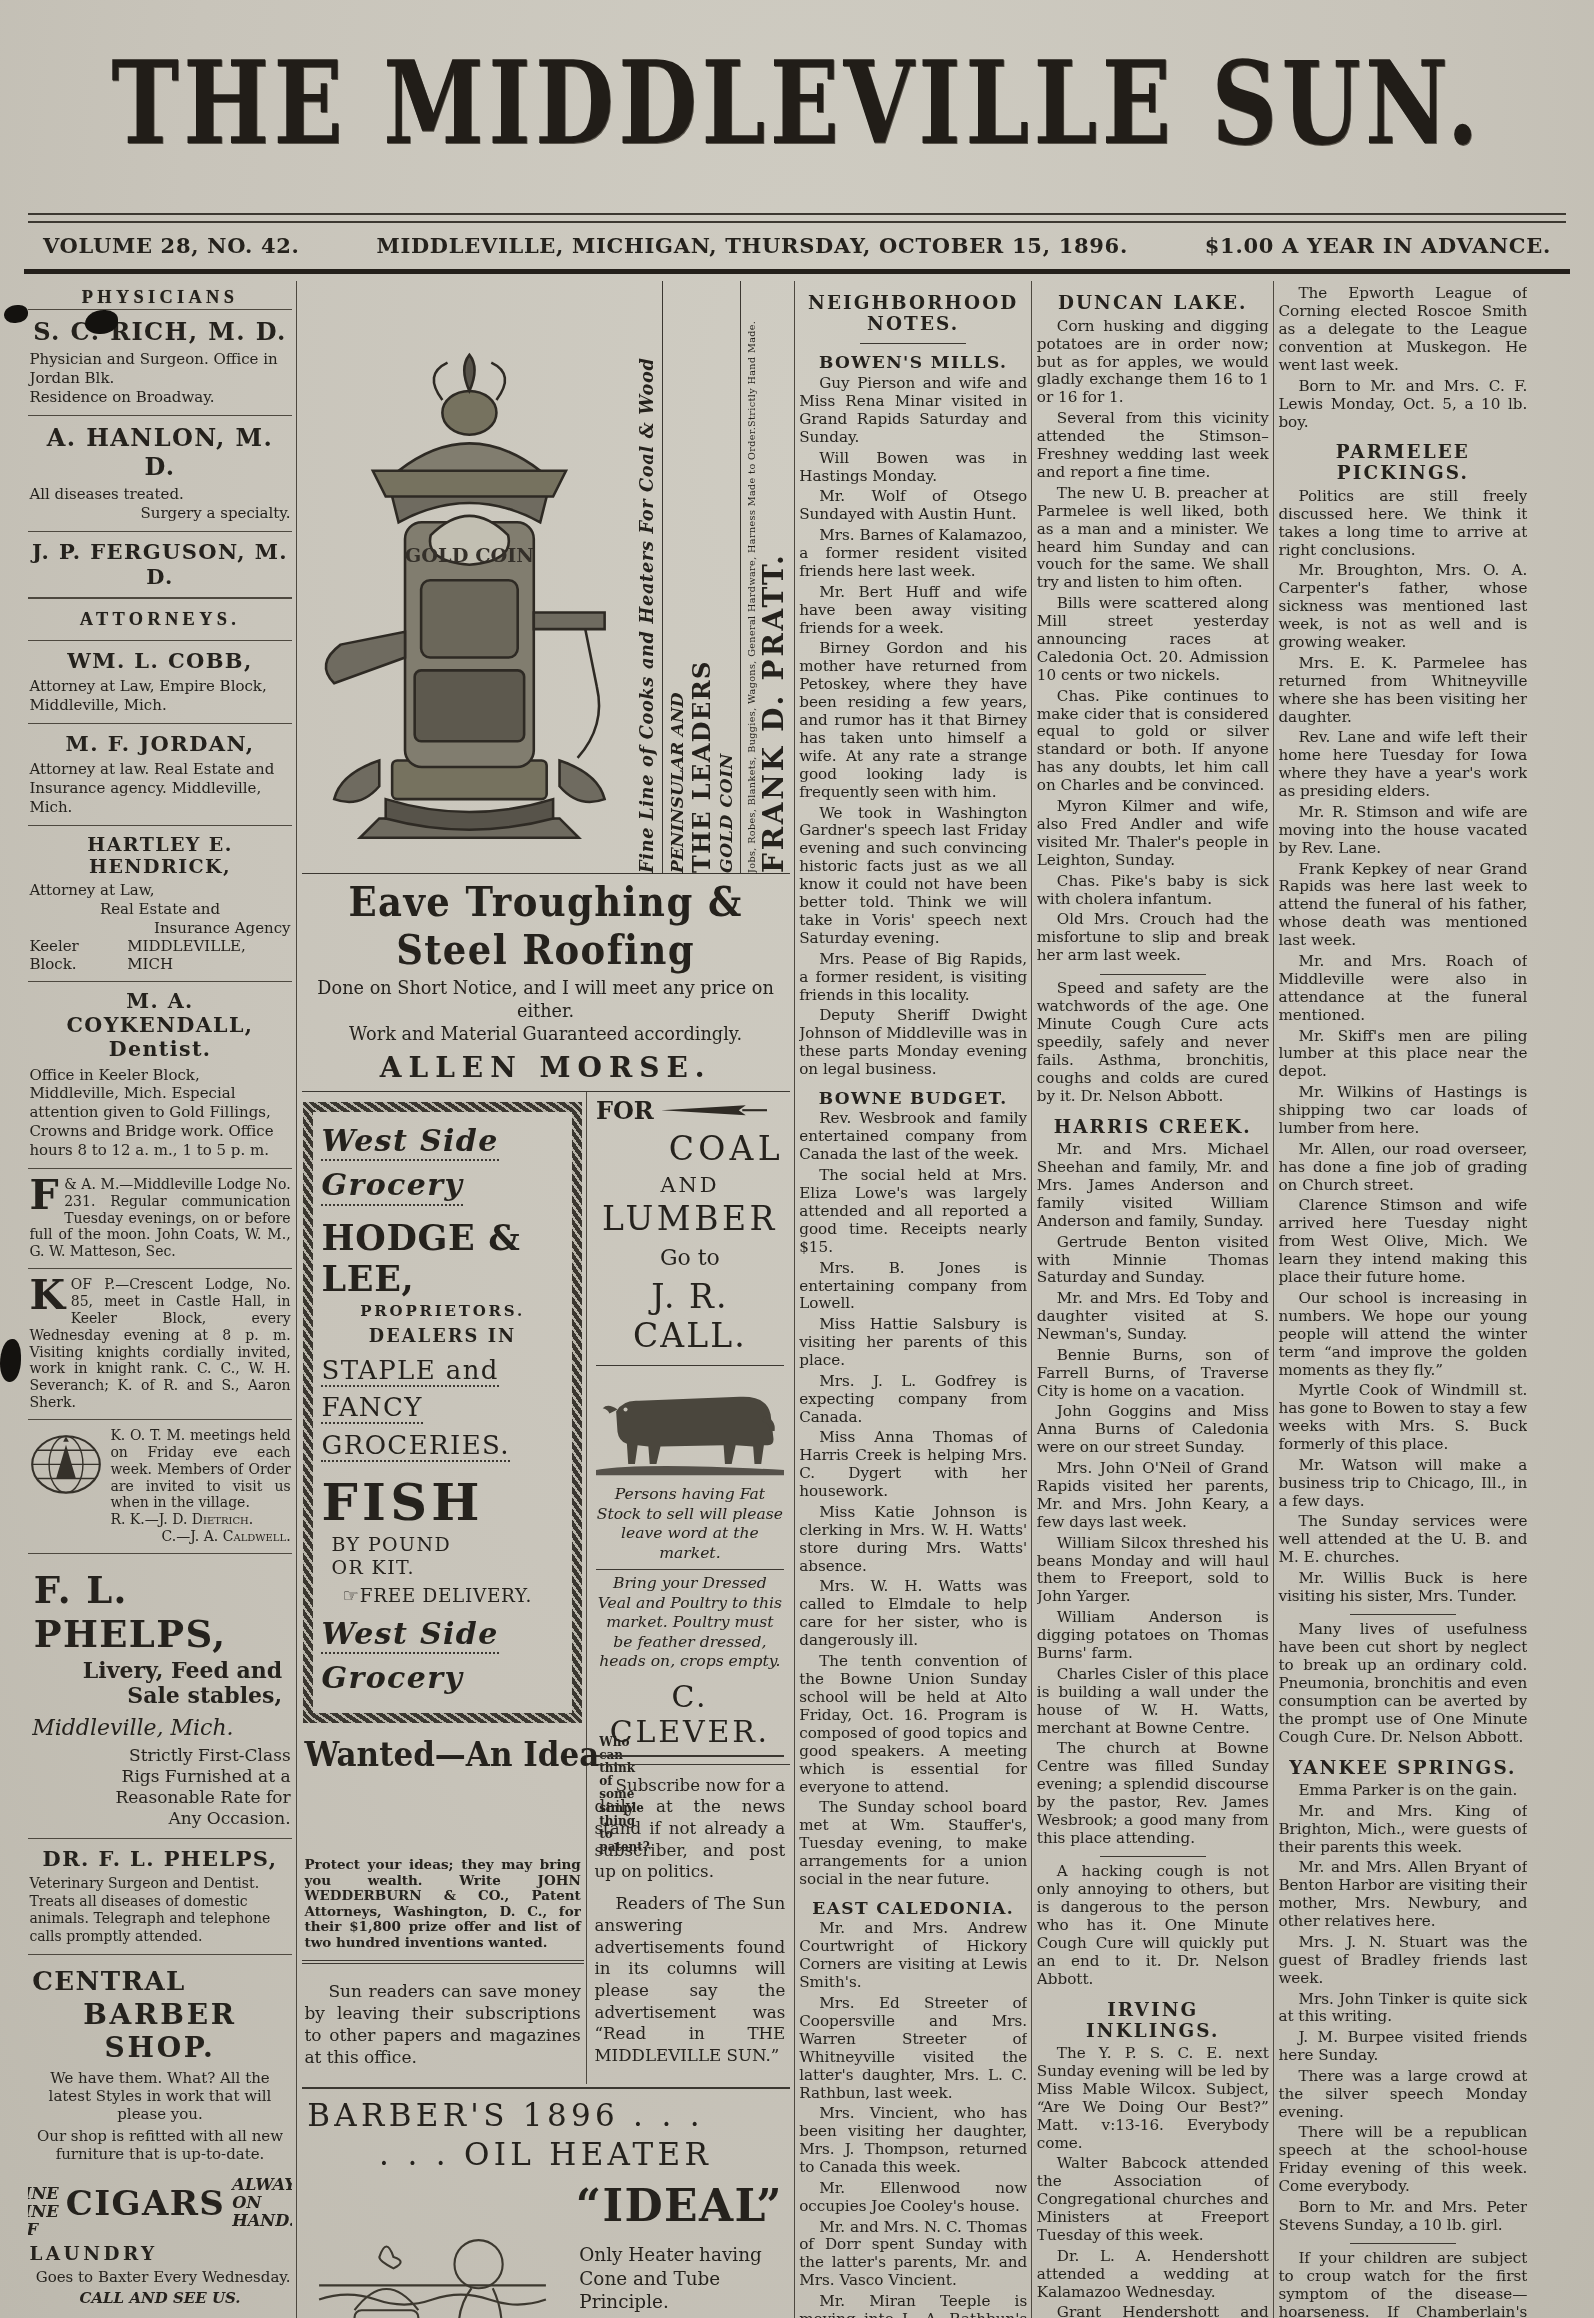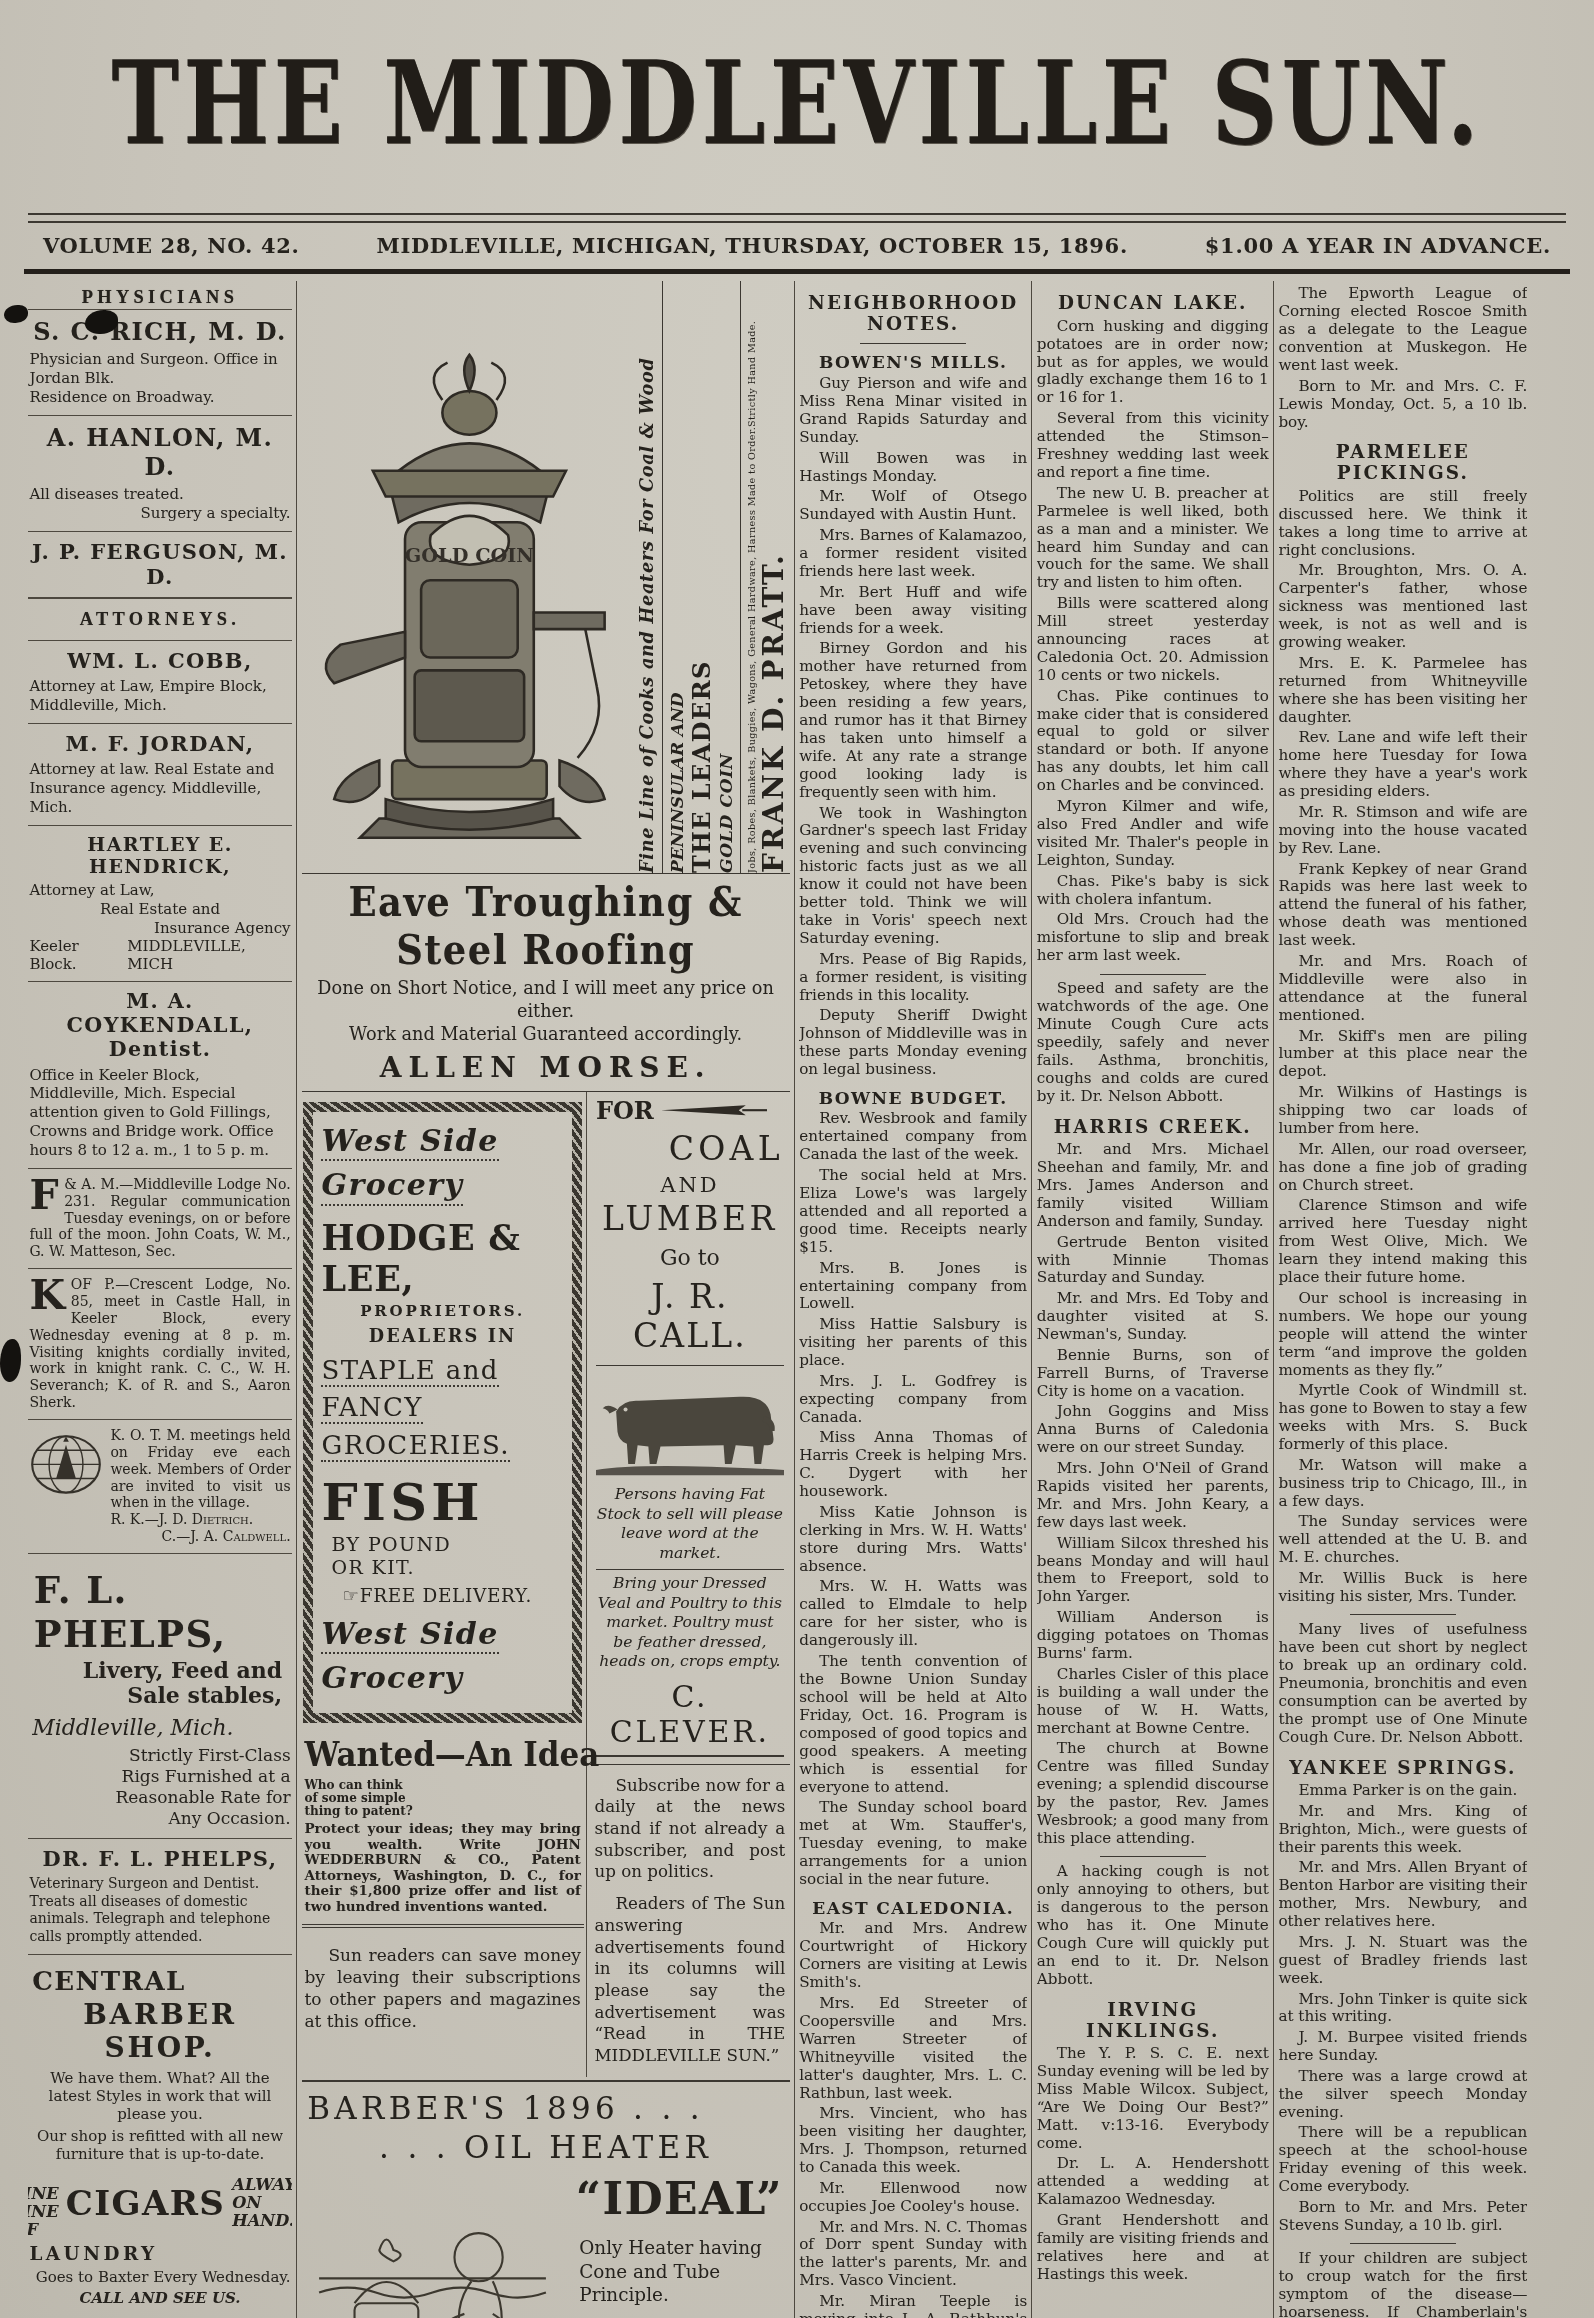--- a/index.html
+++ b/index.html
@@ -85,21 +85,21 @@
     border-bottom:2.1px dotted #3b3731;display:inline-block;padding-bottom:1.4px;margin-bottom:5.7px;}
   .ws-hodge{font-size:35px;font-weight:bold;letter-spacing:0.7px;margin:5.7px 0 2.8px 0;}
   .ws-prop{font-size:15px;font-weight:bold;letter-spacing:2.8px;text-align:center;}
   .ws-deal{font-size:17.7px;font-weight:bold;letter-spacing:2.1px;text-align:center;margin:5.7px 0;}
   .ws-staple{font-size:26px;letter-spacing:1.4px;border-bottom:2.1px dotted #3b3731;display:inline-block;margin:2.8px 0;}
   .ws-fish{font-size:51px;font-weight:bold;letter-spacing:4.3px;margin:7px 0 0 0;}
   .ws-kit{font-size:19px;letter-spacing:1.4px;margin:1.4px 0 5.7px 10px;line-height:1.2;}
   .ws-free{font-size:18.4px;letter-spacing:0.7px;margin:5.7px 0 10px 21px;}
   
   .wanted{border-bottom:4.3px double #3b3731;padding:5.7px 2.8px 10px 2.8px;}
-  .wanted-head{display:flex;gap:7px;align-items:flex-start;flex-direction:column;}
+  .wanted-head{display:flex;align-items:flex-start;}
   .wanted-title{font-size:31px;font-weight:bold;white-space:nowrap;transform:scaleY(1.1);}
   .wanted-side{font-size:12px;font-weight:bold;line-height:1.1;}
   .wanted-body{font-size:13.5px;font-weight:bold;line-height:1.15;text-align:justify;margin-top:2.8px;}
   .sunreaders{font-size:17px;line-height:1.3;text-align:justify;text-indent:24px;padding:15.6px 2.8px;}
   
   .cook-ad{padding:4.3px 5.7px;border-bottom:1.4px solid #3b3731;}
   .cook-for{font-size:24px;font-weight:bold;}
   .cook-coal{font-size:33px;letter-spacing:4.3px;text-align:right;margin:4.3px 0;}
   .cook-and{font-size:21px;letter-spacing:2.8px;text-align:center;margin:2.8px 0;}
   .cook-lumber{font-size:33px;letter-spacing:3.5px;text-align:center;margin:2.8px 0;}
@@ -443,20 +443,21 @@
           <p class="para">John Goggins and Miss Anna Burns of Caledonia were on our street Sunday.</p>
           <p class="para">Mrs. John O'Neil of Grand Rapids visited her parents, Mr. and Mrs. John Keary, a few days last week.</p>
           <p class="para">William Silcox threshed his beans Monday and will haul them to Freeport, sold to John Yarger.</p>
           <p class="para">William Anderson is digging potatoes on Thomas Burns' farm.</p>
           <p class="para">Charles Cisler of this place is building a wall under the house of W. H. Watts, merchant at Bowne Centre.</p>
           <p class="para">The church at Bowne Centre was filled Sunday evening; a splendid discourse by the pastor, Rev. James Wesbrook; a good many from this place attending.</p>
           <div class="divider"></div>
           <p class="para">A hacking cough is not only annoying to others, but is dangerous to the person who has it.  One Minute Cough Cure will quickly put an end to it.  Dr. Nelson Abbott.</p>
           <div class="sechead">IRVING INKLINGS.</div>
           <p class="para">The Y. P. S. C. E. next Sunday evening will be led by Miss Mable Wilcox. Subject, “Are We Doing Our Best?” Matt. v:13-16.  Everybody come.</p>
+          <p class="para">Walter Babcock attended the Association of Congregational churches and Ministers at Freeport Tuesday of this week.</p>
           <p class="para">Dr. L. A. Hendershott attended a wedding at Kalamazoo Wednesday.</p>
           <p class="para">Grant Hendershott and family are visiting friends and relatives here and at Hastings this week.</p>
         </div>
     </div>
 
     <div class="vrule"></div>
 
     <div id="col-east" class="newscol">
       <div>
           <p class="para">The Epworth League of Corning elected Roscoe Smith as a delegate to the League convention at Muskegon. He went last week.</p>

